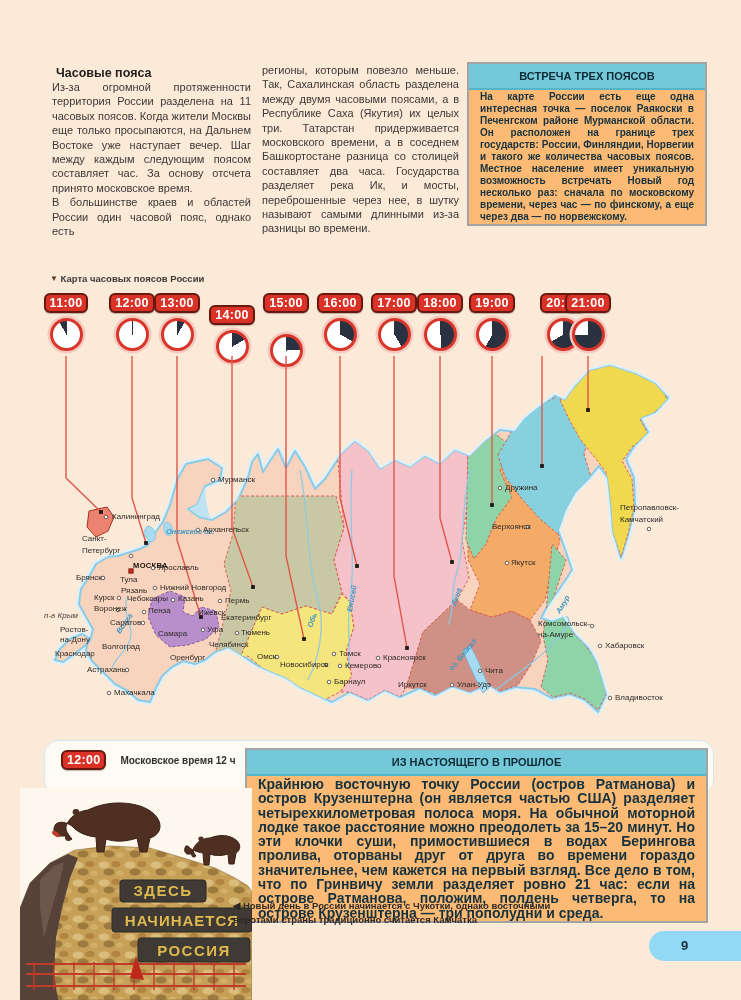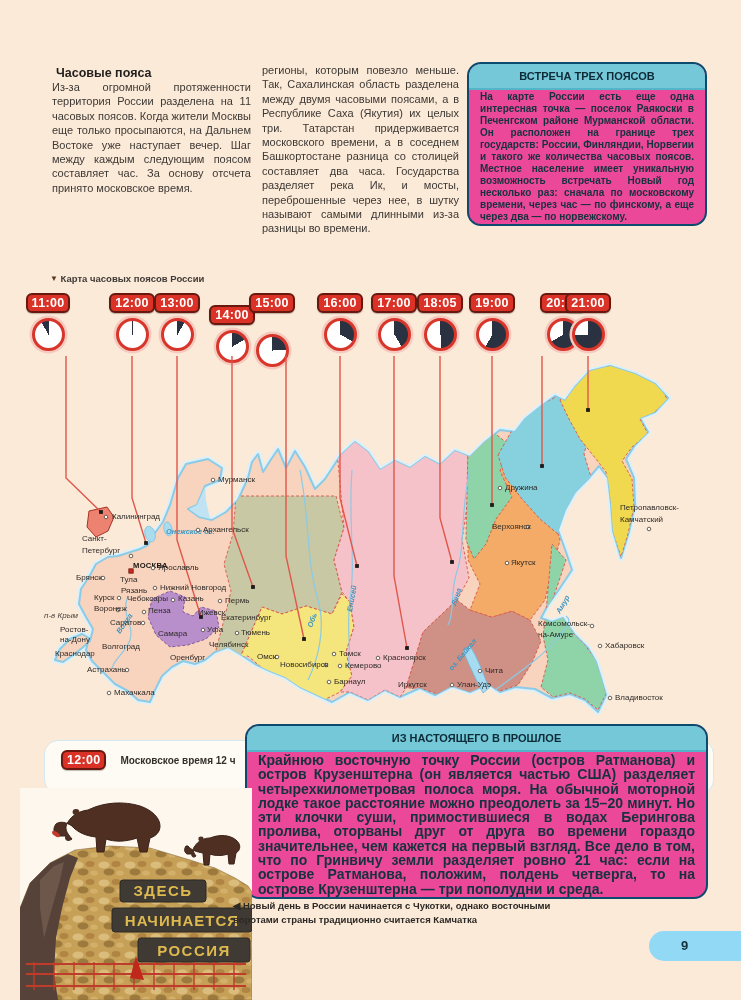--- a/index.html
+++ b/index.html
@@ -6,25 +6,25 @@
   body{margin:0;width:741px;height:1000px;position:relative;overflow:hidden;
        background:#fcead9;font-family:"Liberation Sans",sans-serif;}
   
   .article-title{position:absolute;left:52px;top:62px;width:200px;margin:4px;
        font-size:12.5px;font-weight:bold;color:#221f1c}
   .col{position:absolute;text-align:justify;font-size:11px;line-height:14.4px;color:#3c3833}
   .col p{margin:0}
   #col1{left:52px;top:80px;width:199px}
   #col2{left:262px;top:63px;width:197px}
   
-  .infobox{position:absolute;border:2px solid #0c4a6e;border-radius:14px;overflow:hidden;
-       background:#ec4899;box-sizing:border-box}
+  .infobox{position:absolute;border:2px solid #a3a3a3;border-radius:0;overflow:hidden;
+       background:#fdba74;box-sizing:border-box}
   #meetbox{left:467px;top:62px;width:240px}
   #meetbox .bd{font-size:10px;line-height:12px}
-  #pastbox{left:245px;top:724px;width:463px}
+  #pastbox{left:245px;top:748px;width:463px}
   #pastbox .bd{font-size:14px;line-height:14.3px}
   .infobox .hd{background:#74c8d8;color:#0d2a37;font-weight:bold;text-align:center;
        font-size:11px;padding:6px 4px;border-bottom:2px solid #54b4c8}
   .infobox .bd{padding:1px 11px;font-weight:bold;color:#16323e;text-align:justify}
   
   .map-caption{position:absolute;left:50px;top:273px;font-size:9.5px;font-weight:bold;color:#3f3a35}
   .tri{color:#5d3526;font-size:8px;vertical-align:1px}
   .legend-card{position:absolute;left:44px;top:740px;width:668px;height:52px;background:#fefaf4;
        border:1px solid #d3e9f1;border-radius:14px}
   .legend-inner{position:absolute;left:16px;top:9px;display:flex;align-items:center;gap:14px}
@@ -51,66 +51,67 @@
   .page-tab{position:absolute;right:0;top:931px;width:92px;height:30px;background:#92d9f5;
        border-radius:15px 0 0 15px}
   .page-num{position:absolute;left:32px;top:7px;font-size:13px;font-weight:bold;color:#14303c}
 </style>
 </head>
 <body>
 
 <h1 class="article-title">Часовые пояса</h1>
 <div class="col" id="col1">
   <p>Из-за огромной протяженности территория России разделена на 11 часовых поясов. Когда жители Москвы еще только просыпаются, на Дальнем Востоке уже наступает вечер. Шаг между каждым следующим поясом составляет час. За основу отсчета принято московское время.</p>
+  <p>В большинстве краев и областей России один часовой пояс, однако есть</p>
 </div>
 <div class="col" id="col2">
   <p>регионы, которым повезло меньше. Так, Сахалинская область разделена между двумя часовыми поясами, а в Республике Саха (Якутия) их целых три. Татарстан придерживается московского времени, а в соседнем Башкортостане разница со столицей составляет два часа. Государства разделяет река Ик, и мосты, переброшенные через нее, в шутку называют самыми длинными из-за разницы во времени.</p>
 </div>
 
 <div class="infobox" id="meetbox">
   <div class="hd">ВСТРЕЧА ТРЕХ ПОЯСОВ</div>
   <div class="bd">На карте России есть еще одна интересная точка — поселок Раякоски в Печенгском районе Мурманской области. Он расположен на границе трех государств: России, Финляндии, Норвегии и такого же количества часовых поясов. Местное население имеет уникальную возможность встречать Новый год несколько раз: сначала по московскому времени, через час — по финскому, а еще через два — по норвежскому.</div>
 </div>
 
 <div class="map-caption">
   <span class="tri">▼</span>
   <span>Карта часовых поясов России</span>
 </div>
 
 <div id="clock-row">
-    <div class="clock-col" style="left: 21px;">
+    <div class="clock-col" style="left: 39px;">
       <div class="chip">11:00</div>
       <div class="face" style="background-image: conic-gradient(from 330deg, rgb(42, 49, 64) 0deg, rgb(42, 49, 64) 30deg, rgba(0, 0, 0, 0) 30deg);"></div>
     </div>
     <div class="clock-col" style="left: 105px;">
       <div class="chip">12:00</div>
       <div class="face" style="background-image: conic-gradient(rgb(42, 49, 64) 0deg, rgb(42, 49, 64) 3deg, rgba(0, 0, 0, 0) 3deg);"></div>
     </div>
     <div class="clock-col" style="left: 150px;">
       <div class="chip">13:00</div>
       <div class="face" style="background-image: conic-gradient(rgb(42, 49, 64) 0deg, rgb(42, 49, 64) 30deg, rgba(0, 0, 0, 0) 0deg);"></div>
     </div>
     <div class="clock-col" style="left: 205px; margin-top: 12px;">
       <div class="chip">14:00</div>
       <div class="face" style="background-image: conic-gradient(rgb(42, 49, 64) 0deg, rgb(42, 49, 64) 60deg, rgba(0, 0, 0, 0) 0deg);"></div>
     </div>
-    <div class="clock-col" style="left: 245px; gap: 16px;">
+    <div class="clock-col" style="left: 259px; gap: 16px;">
       <div class="chip">15:00</div>
       <div class="face" style="background-image: conic-gradient(rgb(42, 49, 64) 0deg, rgb(42, 49, 64) 90deg, rgba(0, 0, 0, 0) 0deg);"></div>
     </div>
     <div class="clock-col" style="left: 313px;">
       <div class="chip">16:00</div>
       <div class="face" style="background-image: conic-gradient(rgb(42, 49, 64) 0deg, rgb(42, 49, 64) 120deg, rgba(0, 0, 0, 0) 0deg);"></div>
     </div>
     <div class="clock-col" style="left: 367px;">
       <div class="chip">17:00</div>
       <div class="face" style="background-image: conic-gradient(rgb(42, 49, 64) 0deg, rgb(42, 49, 64) 150deg, rgba(0, 0, 0, 0) 0deg);"></div>
     </div>
     <div class="clock-col" style="left: 413px;">
-      <div class="chip">18:05</div>
+      <div class="chip">18:00</div>
       <div class="face" style="background-image: conic-gradient(rgb(42, 49, 64) 0deg, rgb(42, 49, 64) 180deg, rgba(0, 0, 0, 0) 0deg);"></div>
     </div>
     <div class="clock-col" style="left: 465px; align-items: center;">
       <div class="chip">19:00</div>
       <div class="face" style="background-image: conic-gradient(rgb(42, 49, 64) 0deg, rgb(42, 49, 64) 210deg, rgba(0, 0, 0, 0) 0deg);"></div>
     </div>
     <div class="clock-col" style="left: 536px;">
       <div class="chip">20:00</div>
       <div class="face" style="background-image: conic-gradient(rgb(42, 49, 64) 0deg, rgb(42, 49, 64) 240deg, rgba(0, 0, 0, 0) 0deg);"></div>
     </div>

